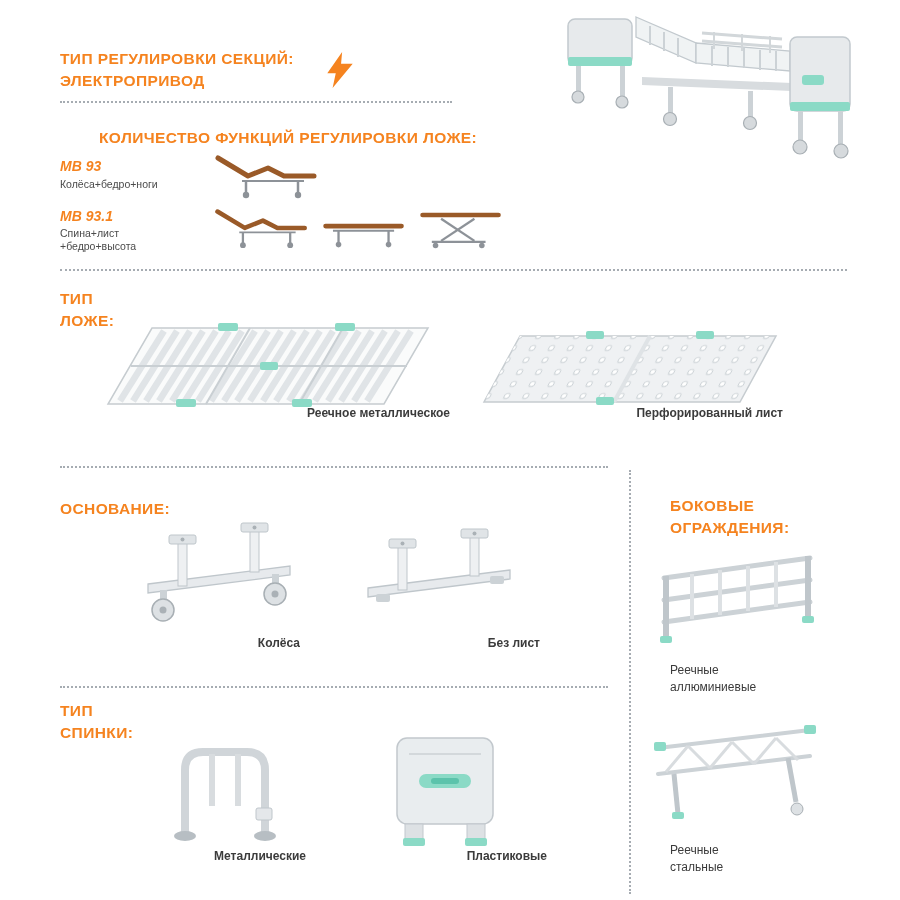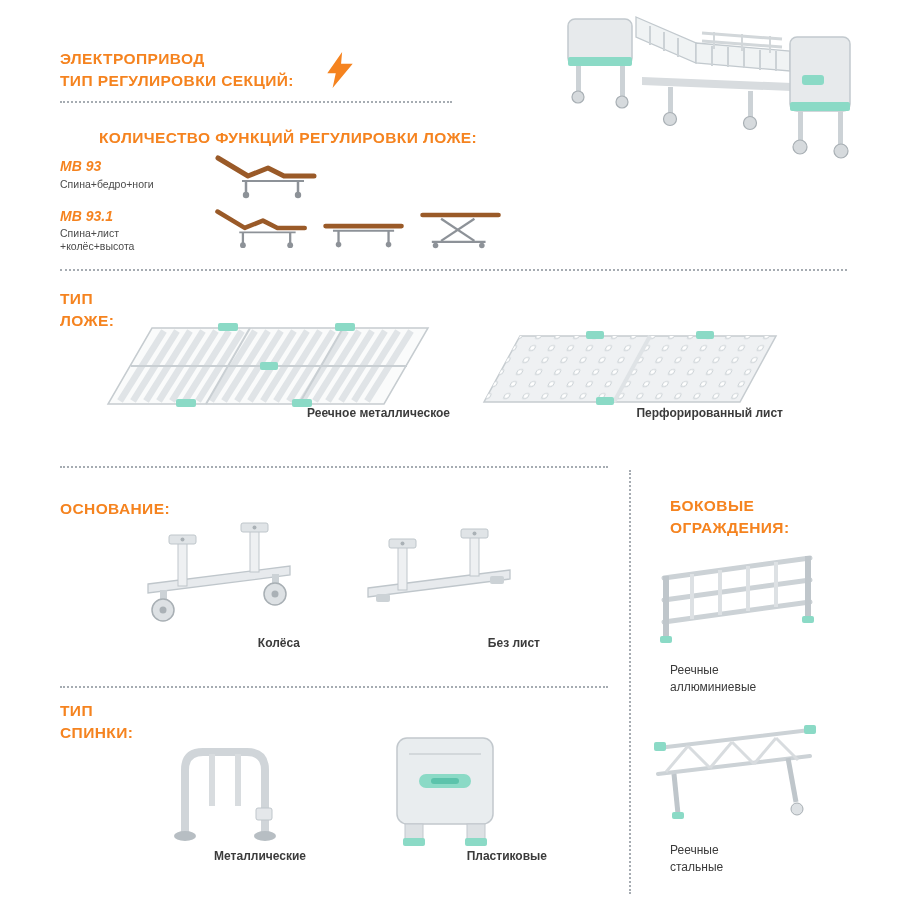--- a/index.html
+++ b/index.html
@@ -22,22 +22,22 @@
   .dot-v { border-left:2px dotted #a6acb2; width:0; }
   svg { display:block; }
   .icon-row svg { display:inline-block; vertical-align:top; margin-right:4px; }
 </style>
 </head>
 <body>
 
 <div class="page">
 
   <div class="abs h1" style="left:60px; top:48px;">
+    <div>ТИП РЕГУЛИРОВКИ СЕКЦИЙ:</div>
     <div>ЭЛЕКТРОПРИВОД</div>
-    <div>ТИП РЕГУЛИРОВКИ СЕКЦИЙ:</div>
   </div>
 
   <div class="abs" style="left:327px; top:52px;">
     <svg width="26" height="36" viewBox="0 0 24 34">
       <polygon points="14,0 0,20 8,20 5,34 24,11 13,11" fill="#f5831f"></polygon>
     </svg>
   </div>
 
   <div class="abs" style="left:550px; top:5px;">
     <svg width="310" height="185" viewBox="0 0 310 185">
@@ -84,40 +84,40 @@
   </div>
 
   <div class="abs dot-h" style="left:60px; top:101px; width:392px;"></div>
 
   <div class="abs h1" style="left:60px; top:127px;margin-left:39px;">КОЛИЧЕСТВО ФУНКЦИЙ РЕГУЛИРОВКИ ЛОЖЕ:</div>
 
   <div class="abs model-name" style="left:60px; top:158px;">
     <span>МВ</span>
     <span class="num">93</span>
   </div>
-  <div class="abs desc" style="left:60px; top:178px;">Спина+бедро+ноги</div>
+  <div class="abs desc" style="left:60px; top:178px;">Колёса+бедро+ноги</div>
 
   <div class="abs icon-row" style="left:212px; top:150px;">
     <svg width="110" height="50" viewBox="0 0 110 50">
       <polyline points="6,8 36,26 56,18 72,26 102,26" fill="none" stroke="#9a5a28" stroke-width="5" stroke-linejoin="round" stroke-linecap="round"></polyline>
       <line x1="30" y1="31" x2="92" y2="31" stroke="#8d9298" stroke-width="2"></line>
       <line x1="34" y1="31" x2="34" y2="43" stroke="#8d9298" stroke-width="2.5"></line>
       <line x1="86" y1="31" x2="86" y2="43" stroke="#8d9298" stroke-width="2.5"></line>
       <circle cx="34" cy="45" r="3.2" fill="#8d9298"></circle>
       <circle cx="86" cy="45" r="3.2" fill="#8d9298"></circle>
     </svg>
   </div>
 
   <div class="abs model-name" style="left:60px; top:208px;">
     <span>МВ</span>
     <span class="num">93.1</span>
   </div>
   <div class="abs desc" style="left:60px; top:227px;">
     <div>Спина+лист</div>
-    <div>+колёс+высота</div>
+    <div>+бедро+высота</div>
   </div>
 
   <div class="abs icon-row" style="left:212px; top:203px;">
     <svg width="100" height="48" viewBox="0 0 110 50">
       <polyline points="6,8 36,26 56,18 72,26 102,26" fill="none" stroke="#9a5a28" stroke-width="5" stroke-linejoin="round" stroke-linecap="round"></polyline>
       <line x1="30" y1="31" x2="92" y2="31" stroke="#8d9298" stroke-width="2"></line>
       <line x1="34" y1="31" x2="34" y2="43" stroke="#8d9298" stroke-width="2.5"></line>
       <line x1="86" y1="31" x2="86" y2="43" stroke="#8d9298" stroke-width="2.5"></line>
       <circle cx="34" cy="45" r="3.2" fill="#8d9298"></circle>
       <circle cx="86" cy="45" r="3.2" fill="#8d9298"></circle>

